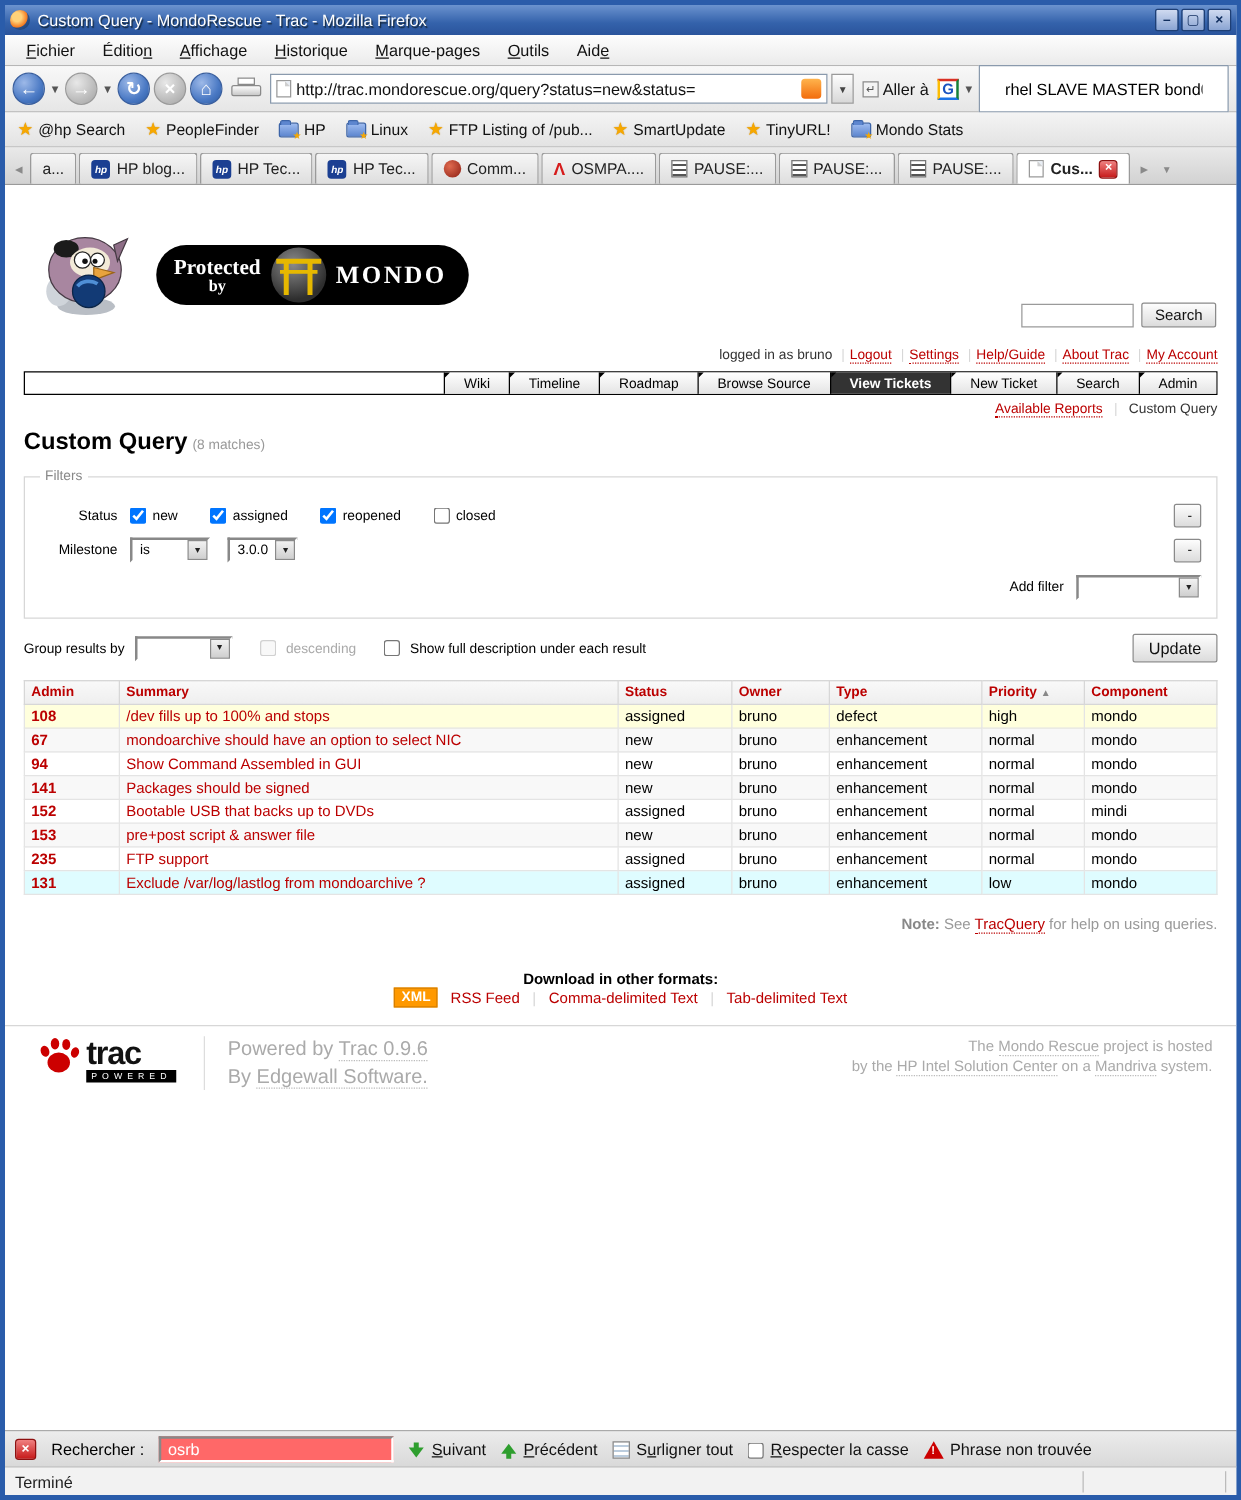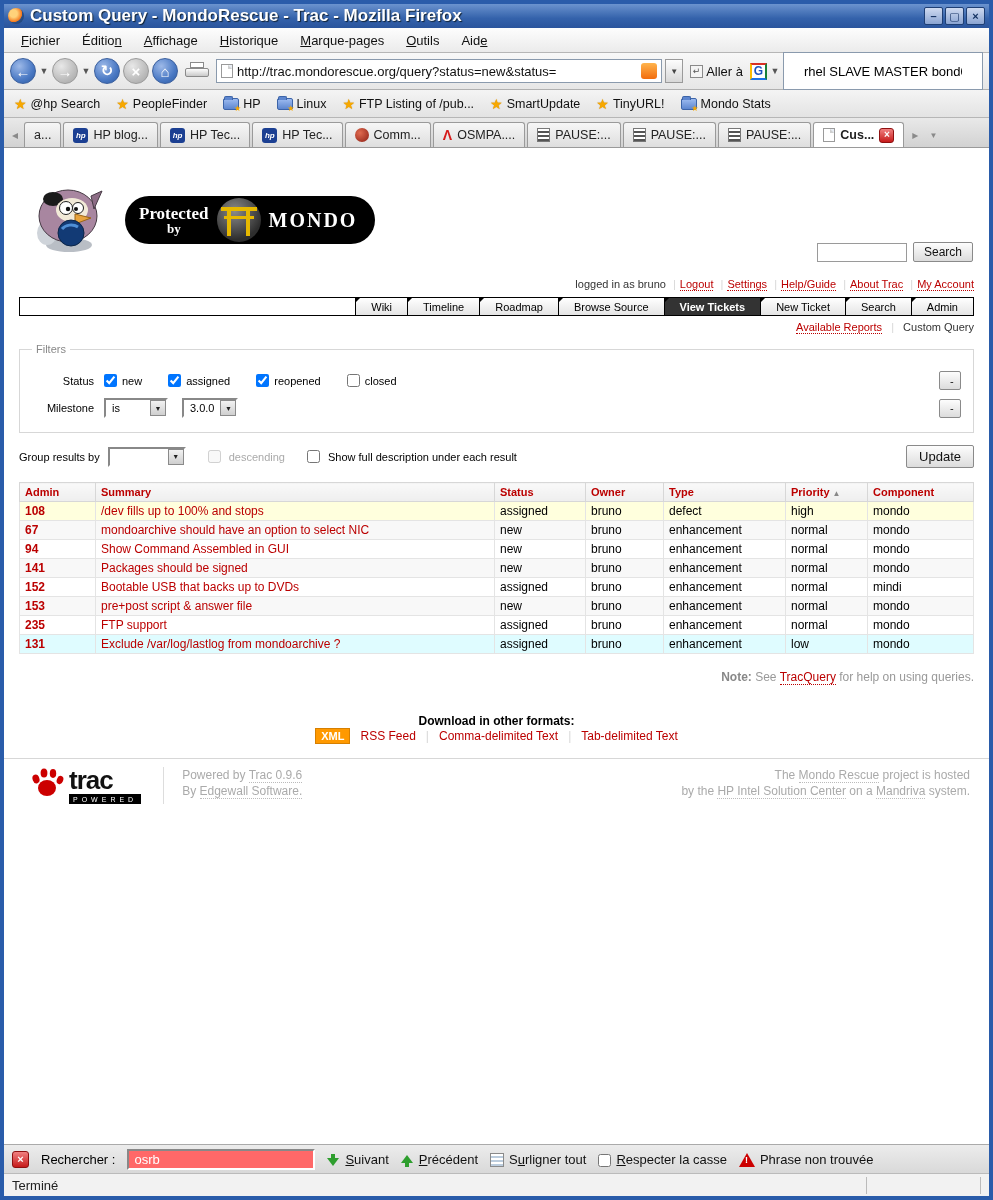--- a/index.html
+++ b/index.html
@@ -6,21 +6,21 @@
   html,body { width:993px; height:1200px; }
   body { font-family:"Liberation Sans","DejaVu Sans",sans-serif; background:#2a5caa; }
   .window { width:993px; height:1200px; display:flex; flex-direction:column;
             border:4px solid #2a5caa; background:#fff; }
 
   
   .titlebar { height:24px; flex:0 0 24px; display:flex; align-items:center;
     background:linear-gradient(#6b93cf,#3462ab 60%,#2a549c); padding:0 4px; }
   .ff-logo { width:16px; height:16px; border-radius:50%;
     background:radial-gradient(circle at 35% 35%, #ffd27a 0 25%, #f47b20 55%, #2b4f86 60%, #173a6b); margin-right:6px; }
-  .title-text { color:#fff; font-weight:bold; font-size:17px; text-shadow:1px 1px 1px #123; flex:1;
+  .title-text { color:#fff; font-weight:normal; font-size:13px; text-shadow:1px 1px 1px #123; flex:1;
     white-space:nowrap; overflow:hidden; }
   .winbtns { display:flex; gap:2px; }
   .winbtn { width:19px; height:18px; border:1px solid #1e3f75; border-radius:2px;
     background:linear-gradient(#cfdaf0,#8aa4d2); color:#112e5e; font-size:11px; font-weight:bold;
     display:flex; align-items:center; justify-content:center; line-height:1; }
 
   
   .menubar { height:25px; flex:0 0 25px; background:linear-gradient(#fdfdfd,#ebebeb);
     border-bottom:1px solid #b6b6b6; display:flex; align-items:center; padding:0 8px; gap:4px; }
   .menu-item { font-size:13px; color:#111; padding:3px 9px; }
@@ -168,21 +168,21 @@
   .xml-badge { background:#f90; color:#fff; font-weight:bold; font-size:11px; padding:1px 5px;
     border:1px solid #d67f00; }
   .dl-sep { color:#d7d7d7; }
 
   .page-rule { border:none; border-top:1px solid #d7d7d7; margin:14px -15px 0; }
   .footer { display:flex; margin-top:8px; }
   .trac-logo { display:flex; align-items:flex-start; gap:4px; margin-left:12px; }
   .trac-block { line-height:1; }
   .trac-word { font-size:26px; font-weight:bold; color:#111; letter-spacing:-1px; }
   .powered-bar { background:#000; color:#fff; font-size:7px; letter-spacing:4px; padding:2px 4px 1px; margin-top:1px; text-align:center; }
-  .foot-left { font-size:12px; color:#aaa; margin-left:22px; padding-left:18px; border-left:1px solid #ddd; line-height:1.35; }
+  .foot-left { font-size:16px; color:#aaa; margin-left:22px; padding-left:18px; border-left:1px solid #ddd; line-height:1.35; }
   .foot-left .dotted { border-bottom:1px dotted #bbb; color:#aaa; }
   .foot-right { margin-left:auto; text-align:right; font-size:12px; color:#aaa; line-height:1.35; margin-right:4px; }
   .foot-right .dotted { border-bottom:1px dotted #bbb; }
 
   
   .findbar { height:29px; flex:0 0 29px; background:linear-gradient(#ececec,#d9d9d9);
     border-top:1px solid #aaa; display:flex; align-items:center; padding:0 8px; gap:12px; font-size:13px; }
   .find-close { width:17px; height:17px; border-radius:3px; background:linear-gradient(#f08080,#c61a1a);
     border:1px solid #8e1010; color:#fff; font-size:11px; font-weight:bold; display:flex; align-items:center;
     justify-content:center; }
@@ -398,20 +398,23 @@
       <span class="mn-tab">Search</span>
       <span class="mn-tab">Admin</span>
     </div>
 
     <div class="ctxtnav">
       <span class="rlink">Available Reports</span>
       <span class="sep">|</span>
       <span class="current">Custom Query</span>
     </div>
 
+    <h1 class="qtitle">
+      <span>Custom Query</span><span class="matches">(8 matches)</span>
+    </h1>
 
     <fieldset class="filters">
       <legend>Filters</legend>
       <div class="frow">
         <span class="flabel">Status</span>
         <span class="fopts">
           <span class="fopt">
               <input type="checkbox" checked="" style="">
               <span>new</span>
             </span>
@@ -437,20 +440,27 @@
               <span class="val" style="min-width:44px">is</span>
               <span class="arrow">▼</span>
             </span>
           <span class="fsel">
               <span class="val">3.0.0</span>
               <span class="arrow">▼</span>
             </span>
         </span>
         <button class="btn minus-btn">-</button>
       </div>
+      <div class="addfilter">
+        <span>Add filter</span>
+        <span class="fsel">
+            <span class="val" style="min-width:80px"></span>
+            <span class="arrow">▼</span>
+          </span>
+      </div>
     </fieldset>
 
     <div class="group-row">
       <span>Group results by</span>
       <span class="fsel">
           <span class="val" style="min-width:58px"></span>
           <span class="arrow">▼</span>
         </span>
       <input type="checkbox" disabled="" style="">
       <span class="dim">descending</span>

